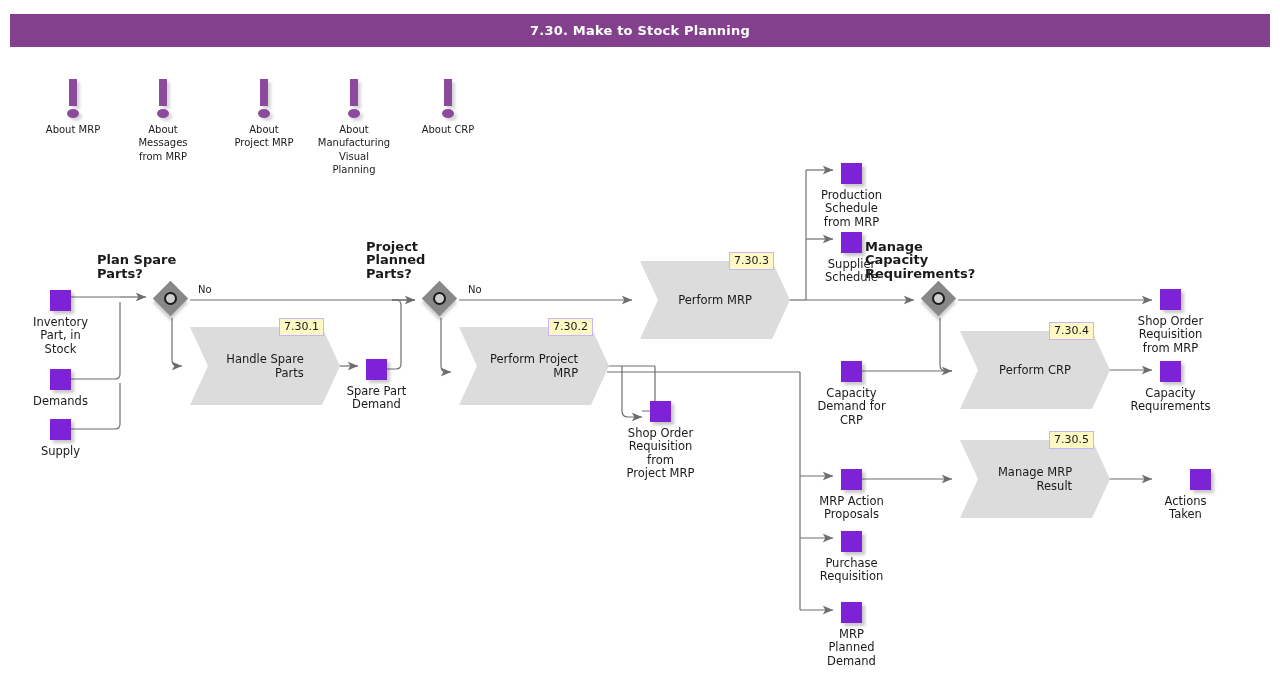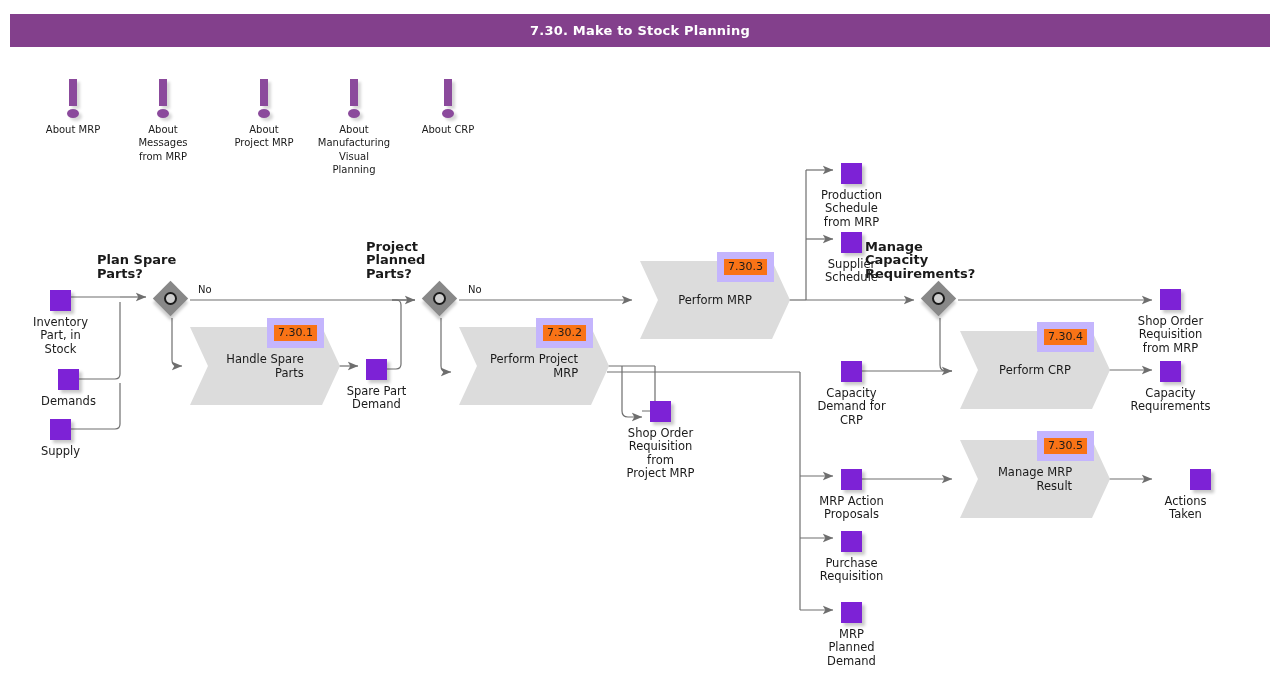--- a/index.html
+++ b/index.html
@@ -171,22 +171,22 @@
     font-size: 11.5px;
     color: #1a1a1a;
     line-height: 14px;
     text-align: right;
     white-space: pre-line;
   }
   .proc .num {
     position: absolute;
     top: -9px;
     right: 16px;
-    background: #f97316;
-    border: 7px solid #c4b5fd;
+    background: #fef9c3;
+    border: 1px solid #c4b5fd;
     font-size: 11px;
     color: #1a1a1a;
     padding: 0px 4px 1px 4px;
     line-height: 15px;
   }
 
   
   .elabel {
     position: absolute;
     font-size: 10px;
@@ -288,21 +288,21 @@
     <div class="dot"></div>
     <div class="info-label">About CRP</div>
   </div>
 
   <div class="node" style="left:50px; top:290px;">
     <div class="sq"></div>
     <div class="sq-label">Inventory
 Part, in
 Stock</div>
   </div>
-  <div class="node" style="left:50px; top:369px;margin-left:8px;">
+  <div class="node" style="left:50px; top:369px;">
     <div class="sq"></div>
     <div class="sq-label">Demands</div>
   </div>
   <div class="node" style="left:50px; top:419px;">
     <div class="sq"></div>
     <div class="sq-label">Supply</div>
   </div>
 
   <div class="gw" style="left:154px; top:282px;">
     <div class="dia"></div>

